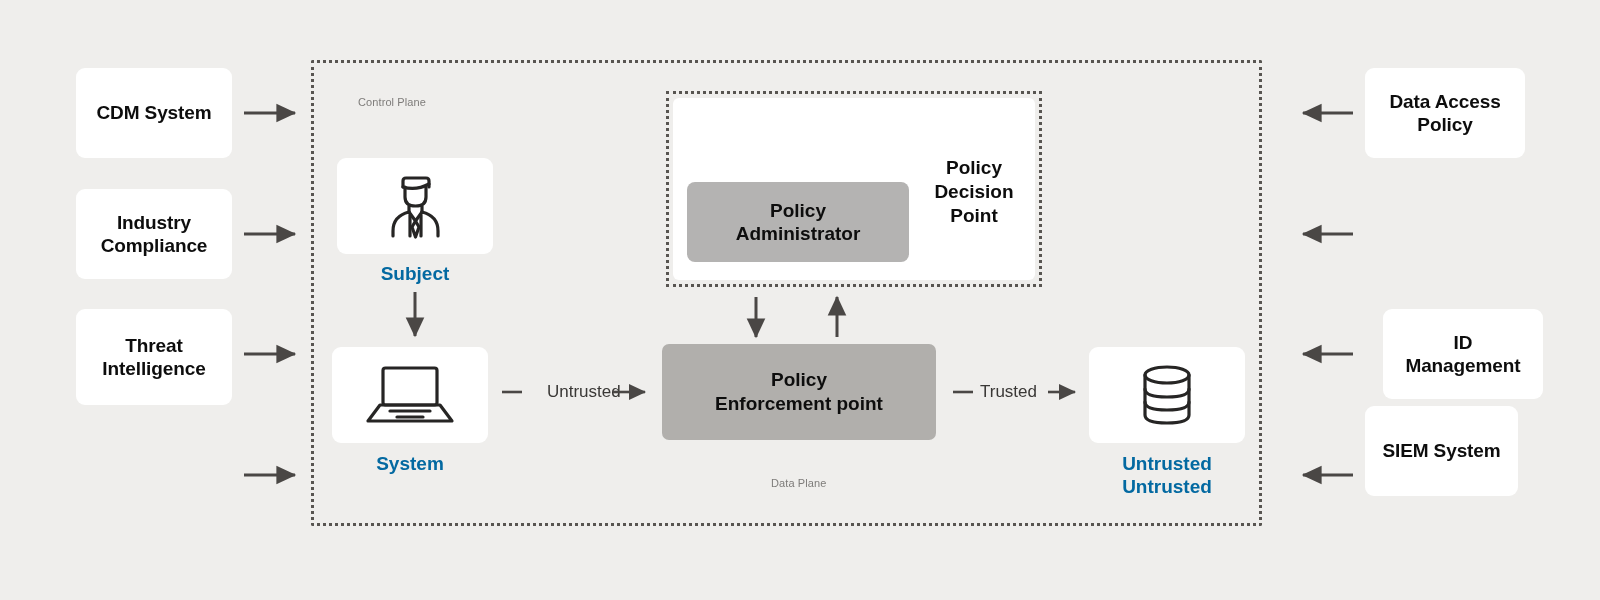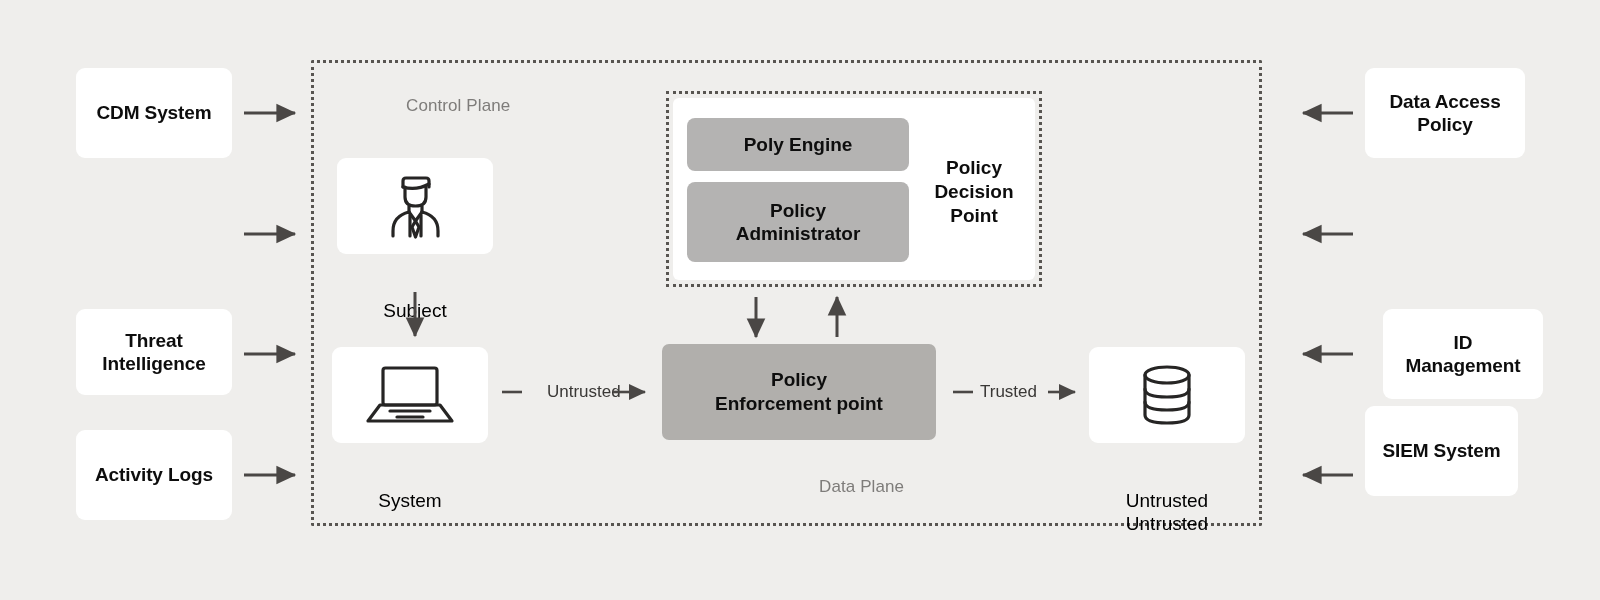--- a/index.html
+++ b/index.html
@@ -109,35 +109,33 @@
     color: #0d0d0d;
     font-weight: bold;
     font-size: 19px;
     line-height: 1.25;
   }
 
   
   .plane-label {
     position: absolute;
     color: #7e7c7a;
-    font-size: 17px;
+    font-size: 11px;
     font-weight: normal;
     letter-spacing: 0.1px;
-    margin-left: 48px;
   }
 
   
   .caption {
     position: absolute;
     text-align: center;
-    font-weight: normal;
+    font-weight: bold;
     font-size: 19px;
     line-height: 1.22;
-    color: #000000;
-    margin-top: 37px;
+    color: #0369a1;
   }
 
   
   .flow-label {
     position: absolute;
     font-size: 17px;
     color: #3a3836;
     font-weight: normal;
     white-space: nowrap;
   }
@@ -162,31 +160,34 @@
 
   <div class="dotted-outer"></div>
 
   <div class="plane-label" style="left:358px; top:96px;">Control Plane</div>
   <div class="plane-label" style="left:771px; top:477px;">Data Plane</div>
 
   <div class="card" style="left:76px; top:68px; width:156px; height:90px;">
     <span>CDM System</span>
   </div>
 
-
-  <div class="card" style="left:76px; top:309px; width:156px; height:86px;">
+  <div class="card" style="left:76px; top:189px; width:156px; height:90px;">
+    <span>
+      <span>Industry</span><br>
+      <span>Compliance</span>
+    </span>
+  </div>
+
+  <div class="card" style="left:76px; top:309px; width:156px; height:96px;">
     <span>
       <span>Threat</span><br>
       <span>Intelligence</span>
     </span>
   </div>
 
-  <div class="card" style="left:76px; top:430px; width:156px; height:90px;">
-    <span>Activity Logs</span>
-  </div>
 
   <div class="card" style="left:1365px; top:68px; width:160px; height:90px;justify-content:center;">
     <span>
       <span>Data Access</span><br>
       <span>Policy</span>
     </span>
   </div>
 
 
   <div class="card" style="left:1365px; top:309px; width:160px; height:90px;margin-left:18px;">
@@ -237,23 +238,20 @@
         <path d="M26 49 L66 49"></path>
         <path d="M33 55 L59 55"></path>
       </svg>
     </span>
   </div>
   <div class="caption" style="left:332px; top:452px; width:156px;">System</div>
 
   <div class="dotted-pdp"></div>
   <div class="pdp-white"></div>
 
-  <div class="gray-box" style="left:687px; top:118px; width:222px; height:53px;">
-    <span>Poly Engine</span>
-  </div>
 
   <div class="gray-box" style="left:687px; top:182px; width:222px; height:80px;">
     <span>
       <span>Policy</span><br>
       <span>Administrator</span>
     </span>
   </div>
 
   <div class="pdp-label">
     <span>Policy</span><br>

